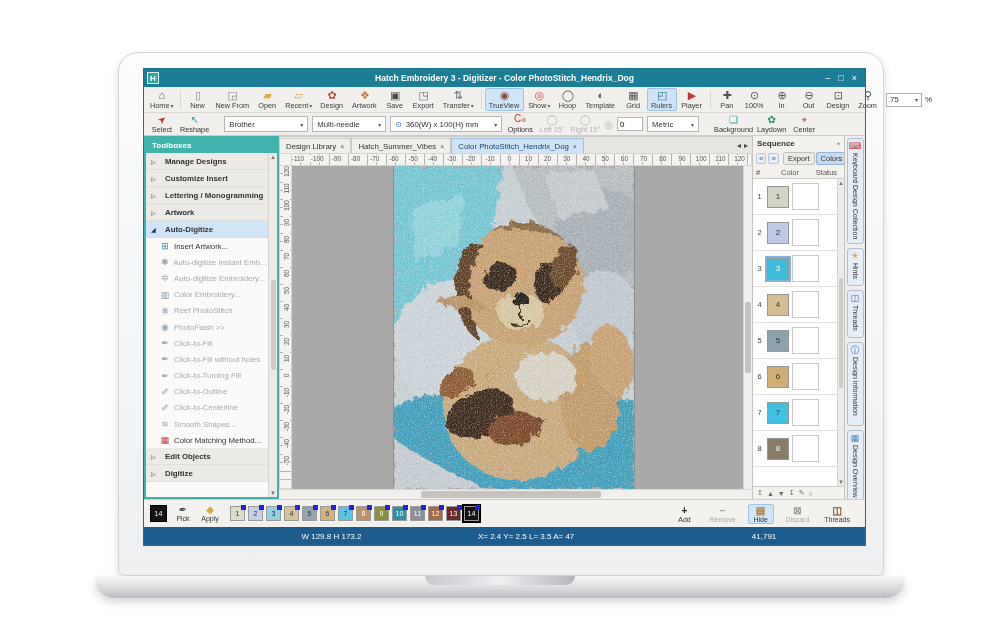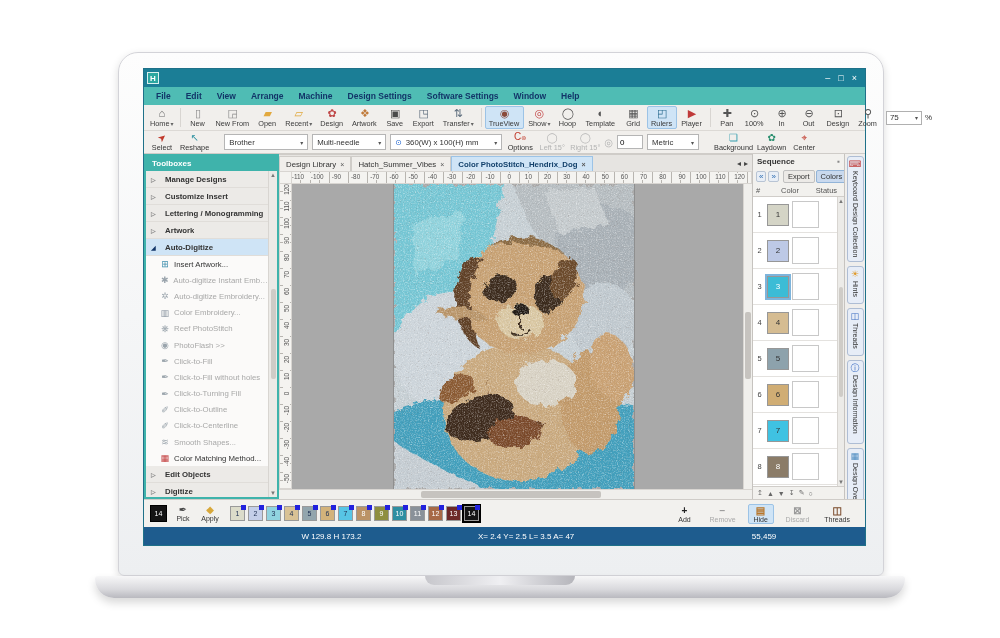--- a/index.html
+++ b/index.html
@@ -74,21 +74,21 @@
   .srow.item{padding-left:10px;}
   .srow.item .sic{font-size:9px;width:10px;text-align:center;}
   .srow.item.disabled{color:#a8a8a8;}
   .srow .slbl{white-space:nowrap;overflow:hidden;text-overflow:ellipsis;}
 
   
   .center{flex:1;display:flex;flex-direction:column;min-width:0;border-top:1px solid #cfccc8;}
   .tabsrow{height:16px;background:#e6e4e1;display:flex;align-items:flex-end;flex:none;}
   .dtab{height:15px;display:flex;align-items:center;gap:4px;padding:0 6px;font-size:7.8px;
     background:#f0eeeb;border:1px solid #cfccc8;border-bottom:none;white-space:nowrap;}
-  .dtab.active{background:#cfe4f6;border-color:#9cc3e6;color:#12406b;font-weight:bold;}
+  .dtab.active{background:#cfe4f6;border-color:#9cc3e6;color:#12406b;}
   .dtab .x{font-size:7px;color:#555;}
   .tabnav{margin-left:auto;display:flex;gap:3px;padding:0 4px;font-size:8px;color:#444;align-items:center;height:100%;}
 
   .rulerrow{height:13px;display:flex;flex:none;}
   .rcorner{width:13px;background:#f4f3f0;border:1px solid #d8d5d1;flex:none;}
   .hruler{flex:1;position:relative;background:#f4f3f0;border:1px solid #d8d5d1;border-left:none;overflow:hidden;
     background-image:repeating-linear-gradient(to right,transparent 0 8.5px,#b8b5b0 8.5px 9.5px);}
   .hruler .lab{position:absolute;top:1px;font-size:6.4px;color:#555;transform:translateX(-50%);background:#f4f3f0;padding:0 1px;}
 
   .canvasrow{flex:1;display:flex;min-height:0;}
@@ -157,39 +157,28 @@
 </style>
 </head>
 <body>
 
 <div class="stage">
   <div class="screen">
     <div class="app">
 
       <div class="titlebar">
         <div class="appicon">H</div>
+        <div class="title">Hatch Embroidery 3 - Digitizer - Color PhotoStitch_Hendrix_Dog</div>
         <div class="winctrl">
           <span>–</span>
           <span>□</span>
           <span>×</span>
         </div>
       </div>
 
-      <div class="menubar">
-
-      <span class="mi">File</span>
-          <span class="mi">Edit</span>
-          <span class="mi">View</span>
-          <span class="mi">Arrange</span>
-          <span class="mi">Machine</span>
-          <span class="mi">Design Settings</span>
-          <span class="mi">Software Settings</span>
-          <span class="mi">Window</span>
-          <span class="mi">Help</span>
-        </div>
 
       <div class="tb1">
         <div style="display:flex;align-items:stretch;">
 
             <div class="tbtn">
               <span class="ic" style="color: rgb(107, 107, 107);">⌂</span>
               <span class="lbl">
                 <span>Home</span>
                 <span class="arr">▾</span>
               </span>
@@ -893,21 +882,21 @@
             <div class="fbtn">
               <span class="ic" style="color: rgb(122, 74, 42);">◫</span>
               <span>Threads</span>
             </div>
           </div>
       </div>
 
       <div class="statusbar">
         <span class="st1">W 129.8 H 173.2</span>
         <span class="st2">X= 2.4 Y= 2.5 L= 3.5 A= 47</span>
-        <span class="st3">55,459</span>
+        <span class="st3">41,791</span>
       </div>
 
     </div>
   </div>
 
   <div class="base">
     <div class="notch"></div>
   </div>
 </div>
 

